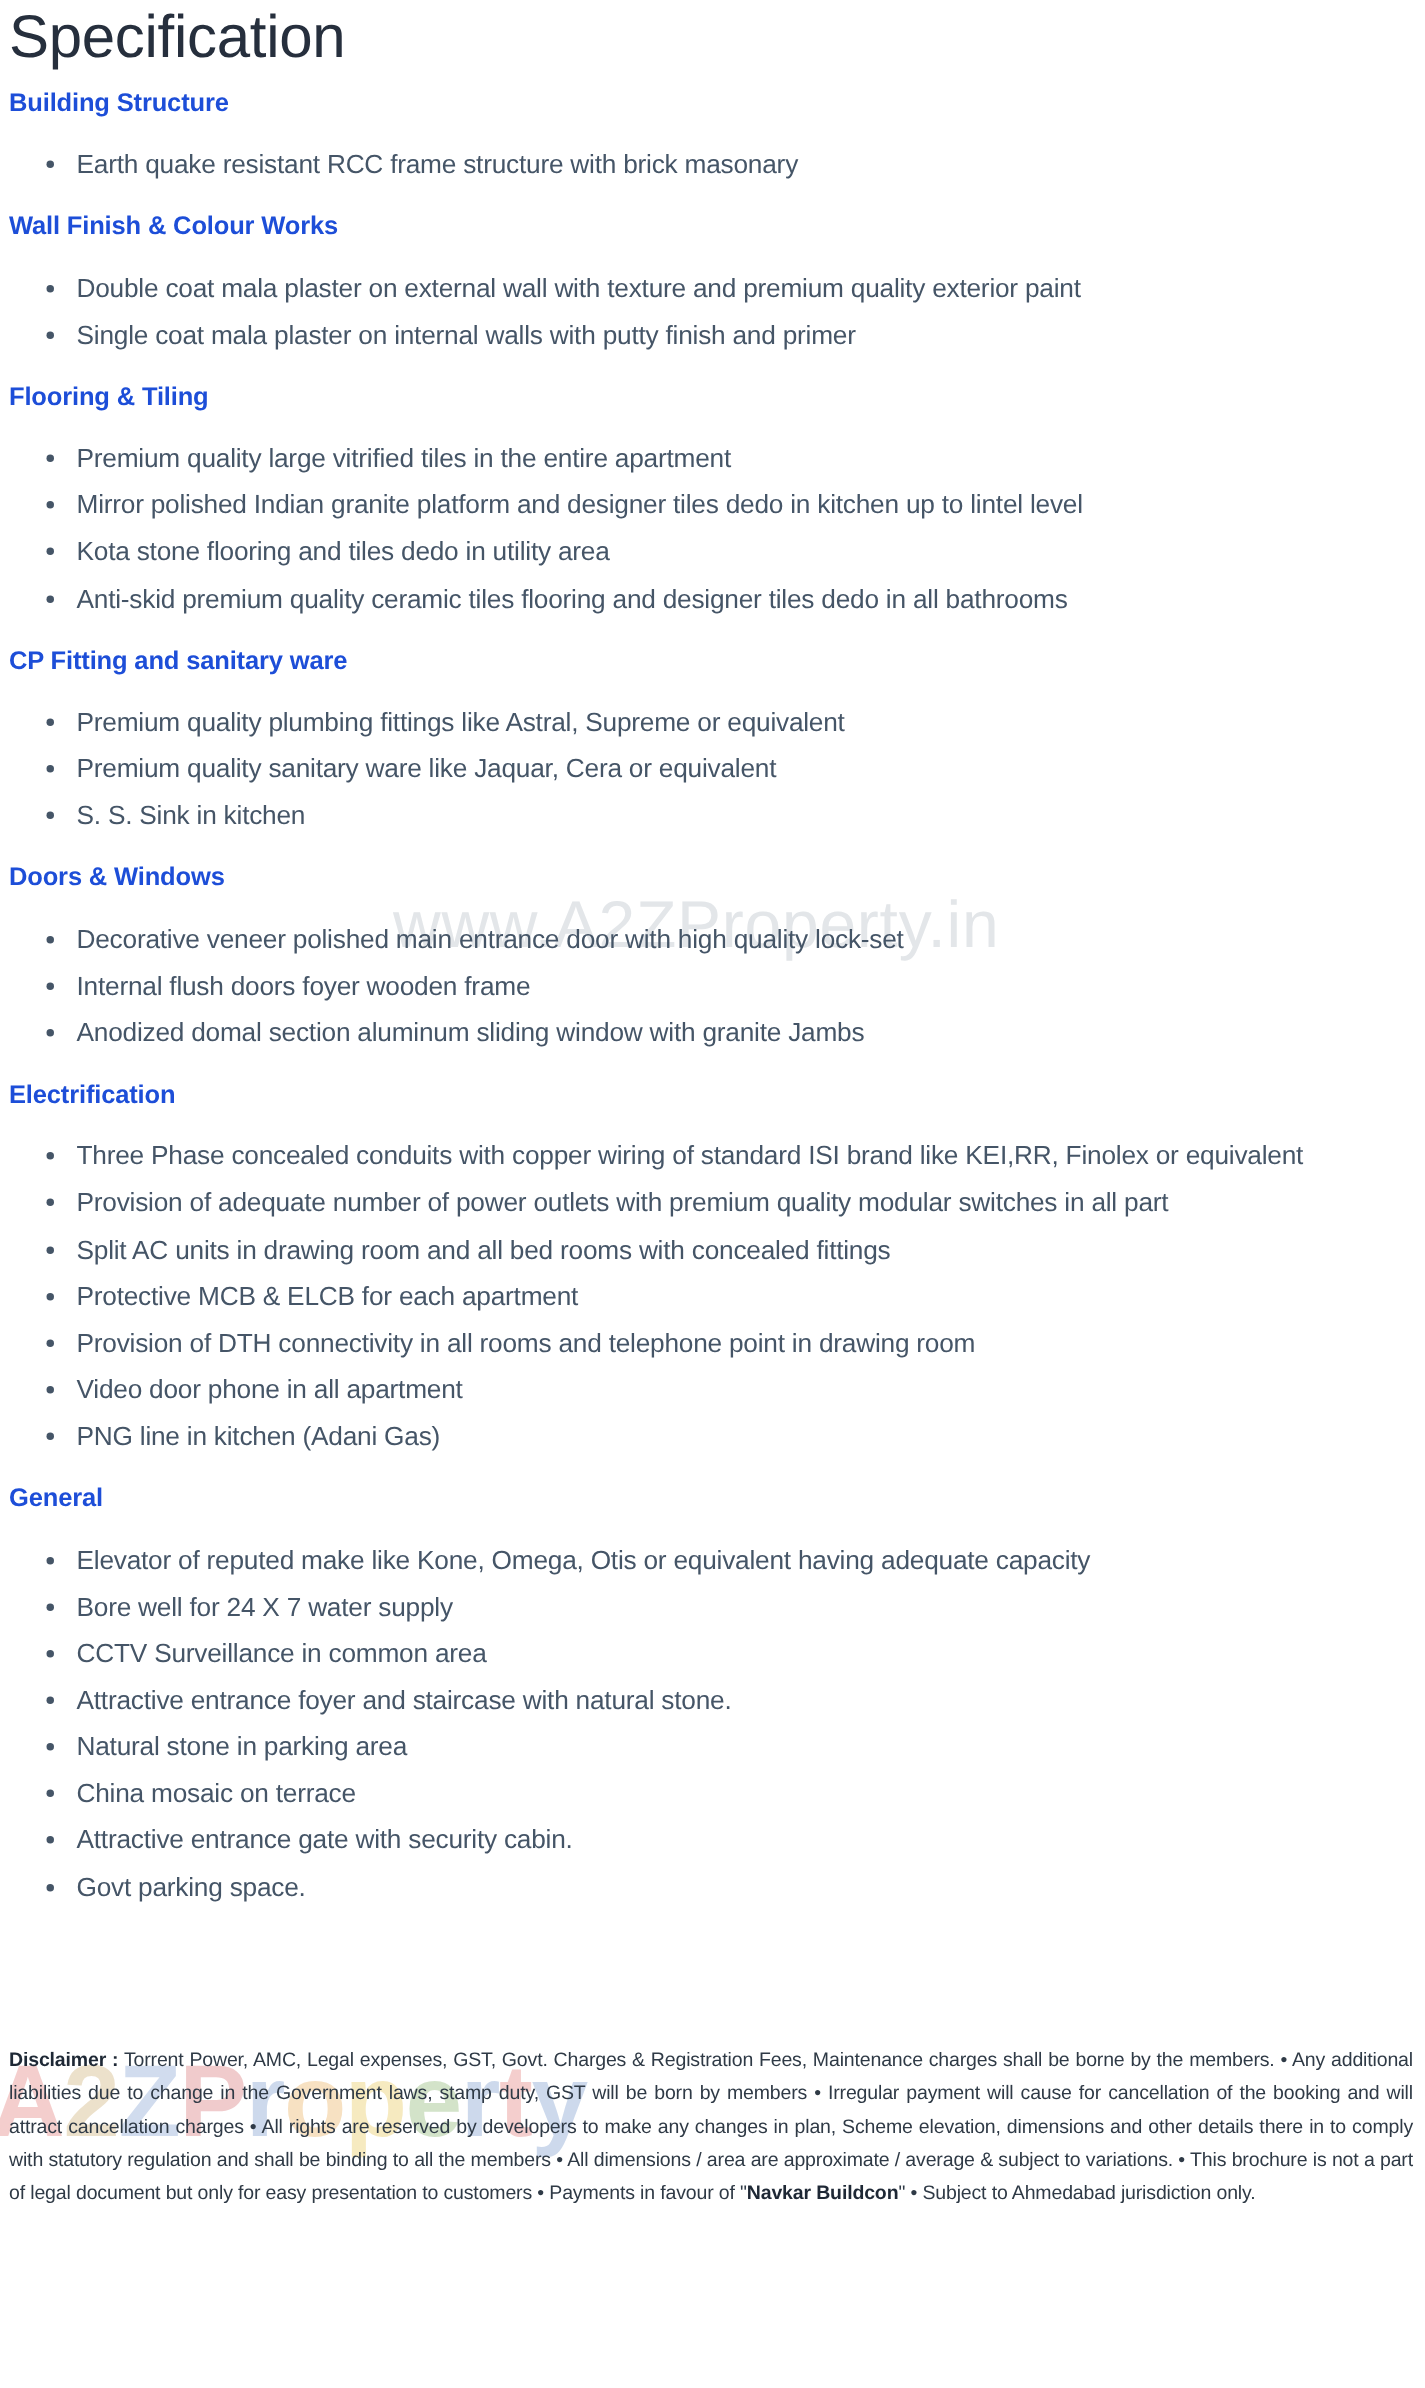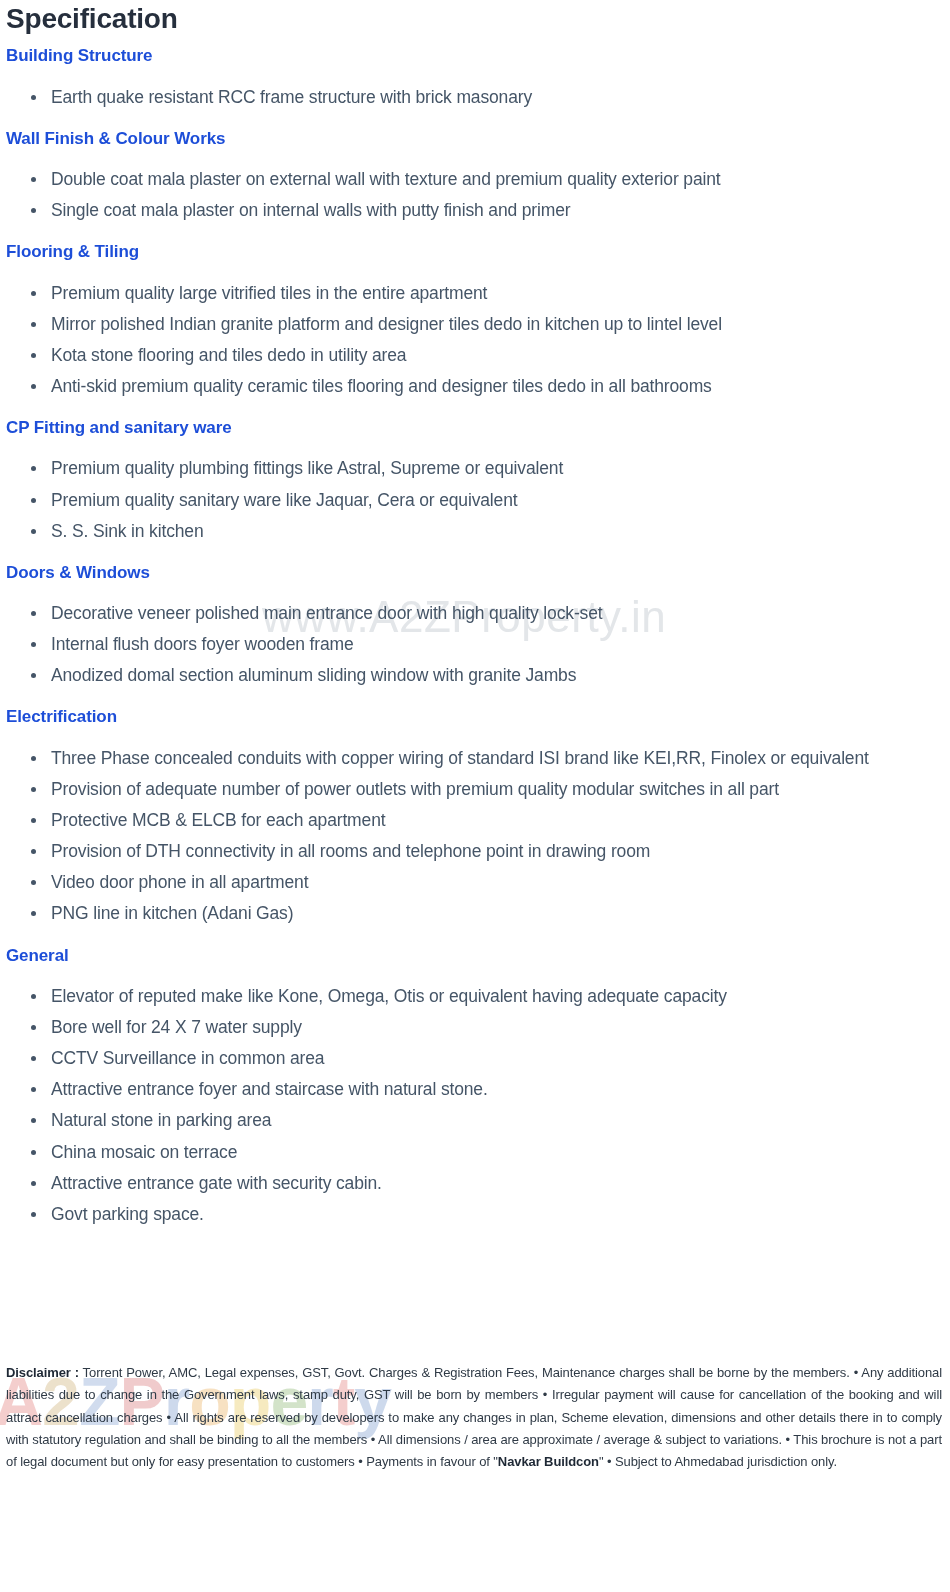--- a/index.html
+++ b/index.html
@@ -48,22 +48,22 @@
     white-space: nowrap;
     z-index: 1;
     opacity: 0.34;
     pointer-events: none;
     font-family: "Liberation Sans", sans-serif;
   }
   .wm-logo span { display: inline; }
 
   
   .doc-title {
-    font-size: 28px;
-    font-weight: 700;
+    font-size: 40px;
+    font-weight: 400;
     color: #262f3d;
     letter-spacing: -0.2px;
     margin: 0 0 12px 0;
     line-height: 1.05;
   }
 
   
   .section { margin-bottom: 13px; }
   .section-heading {
     font-size: 17px;
@@ -162,20 +162,21 @@
           <li>Decorative veneer polished main entrance door with high quality lock-set</li>
           <li>Internal flush doors foyer wooden frame</li>
           <li>Anodized domal section aluminum sliding window with granite Jambs</li>
         </ul>
       </div>
       <div class="section">
         <div class="section-heading">Electrification</div>
         <ul class="bullets">
           <li>Three Phase concealed conduits with copper wiring of standard ISI brand like KEI,RR, Finolex or equivalent</li>
           <li>Provision of adequate number of power outlets with premium quality modular switches in all part</li>
+          <li>Split AC units in drawing room  and all bed rooms with concealed fittings</li>
           <li>Protective MCB &amp; ELCB for each apartment</li>
           <li>Provision of DTH connectivity in all rooms and telephone point in drawing room</li>
           <li>Video door phone in all apartment</li>
           <li>PNG line in kitchen (Adani Gas)</li>
         </ul>
       </div>
       <div class="section">
         <div class="section-heading">General</div>
         <ul class="bullets">
           <li>Elevator of reputed make like Kone, Omega, Otis or equivalent having adequate capacity</li>

